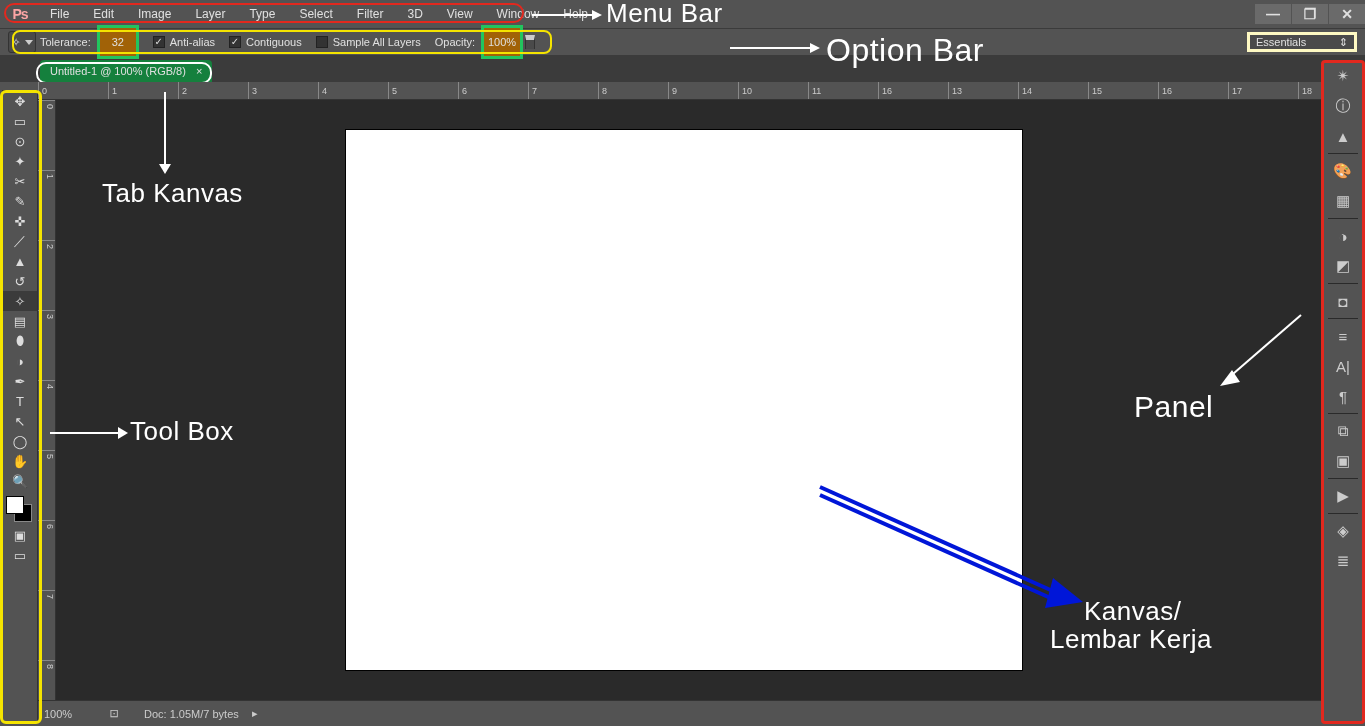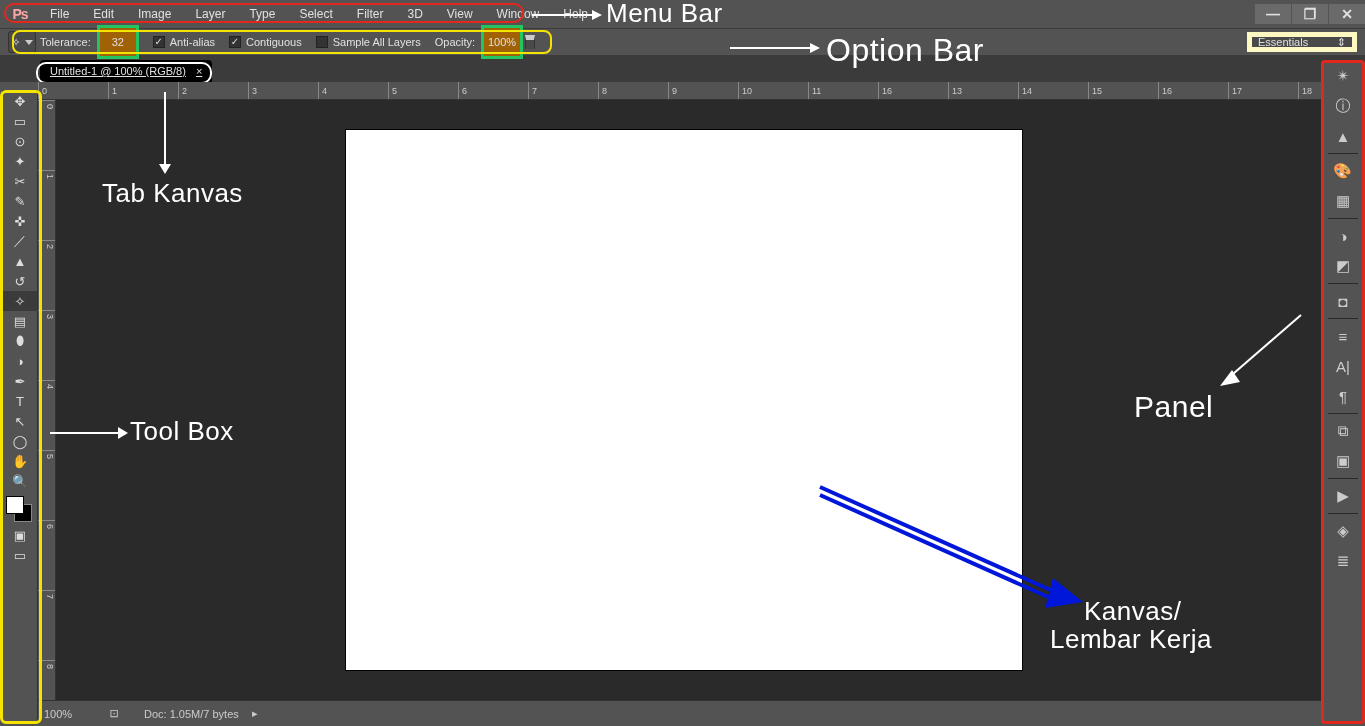--- a/index.html
+++ b/index.html
@@ -16,25 +16,25 @@
 
   
   .optionbar { height:28px; background:#535353; border-top:1px solid #3b3b3b; border-bottom:1px solid #3b3b3b; display:flex; align-items:center; padding:0 8px; position:relative; }
   .optionbar .grp { display:flex; align-items:center; margin-right:14px; font-size:11px; }
   .optionbar input[type=text] { width:42px; height:34px; background:#a16207; border:3px solid #22c55e; color:#e0e0e0; text-align:center; font-size:11px; margin-left:6px; }
   .optionbar .cb { width:12px; height:12px; border:1px solid #222; background:#333; margin-right:5px; display:flex; align-items:center; justify-content:center; font-size:10px; line-height:1; color:#ddd;}
   .optionbar .cb.checked::before { content:"✓"; }
   .wand-icn { width:28px; height:22px; display:flex; align-items:center; justify-content:center; border:1px solid #333; border-radius:3px; background:#4a4a4a; margin-right:4px;}
   .tri-d { width:0;height:0;border-left:4px solid transparent;border-right:4px solid transparent;border-top:5px solid #ccc; margin-left:4px;}
   .opt-outline { position:absolute; left:12px; top:30px; width:540px; height:24px; border:2px solid #f5e400; border-radius:8px; pointer-events:none; }
-  .workspace-dd { margin-left:auto; width:110px; height:20px; background:#4a4a4a; border:5px solid #fef9c3; display:flex; align-items:center; padding:0 6px; font-size:11px; justify-content:space-between;}
+  .workspace-dd { margin-left:auto; width:110px; height:20px; background:#4a4a4a; border:3px solid #fef9c3; display:flex; align-items:center; padding:0 6px; font-size:11px; justify-content:space-between;}
 
   
   .tabbar { height:26px; background:#3b3b3b; display:flex; align-items:flex-end; padding-left:40px; }
-  .tab { height:22px; background:#000000; border-radius:4px 4px 0 0; padding:0 10px; display:flex; align-items:center; font-size:11px; color:#e0e0e0;text-decoration:underline; }
+  .tab { height:22px; background:#15803d; border-radius:4px 4px 0 0; padding:0 10px; display:flex; align-items:center; font-size:11px; color:#e0e0e0; }
   .tab .x { margin-left:10px; font-size:11px; }
   .tab-outline { position:absolute; left:36px; top:62px; width:176px; height:22px; border:2px solid #fff; border-radius:10px; pointer-events:none; }
   .ruler-h { position:absolute; left:38px; right:44px; top:82px; height:18px; background:#535353; border-bottom:1px solid #333; display:flex; overflow:hidden; font-size:9px; color:#ccc; }
   .ruler-h div { width:70px; flex:0 0 70px; border-left:1px solid #888; padding-left:3px; line-height:18px; position:relative;}
   .ruler-v { position:absolute; left:38px; top:100px; bottom:26px; width:18px; background:#535353; border-right:1px solid #333; display:flex; flex-direction:column; overflow:hidden; font-size:9px; color:#ccc;}
   .ruler-v div { height:70px; flex:0 0 70px; border-top:1px solid #888; writing-mode:vertical-rl; text-align:left; padding-top:3px;}
 
   .canvas-area { position:absolute; left:56px; top:100px; right:44px; bottom:26px; background:#2a2a2a; }
   .canvas { position:absolute; left:290px; top:30px; width:676px; height:540px; background:#fff; box-shadow:0 0 0 1px #000; }
 

